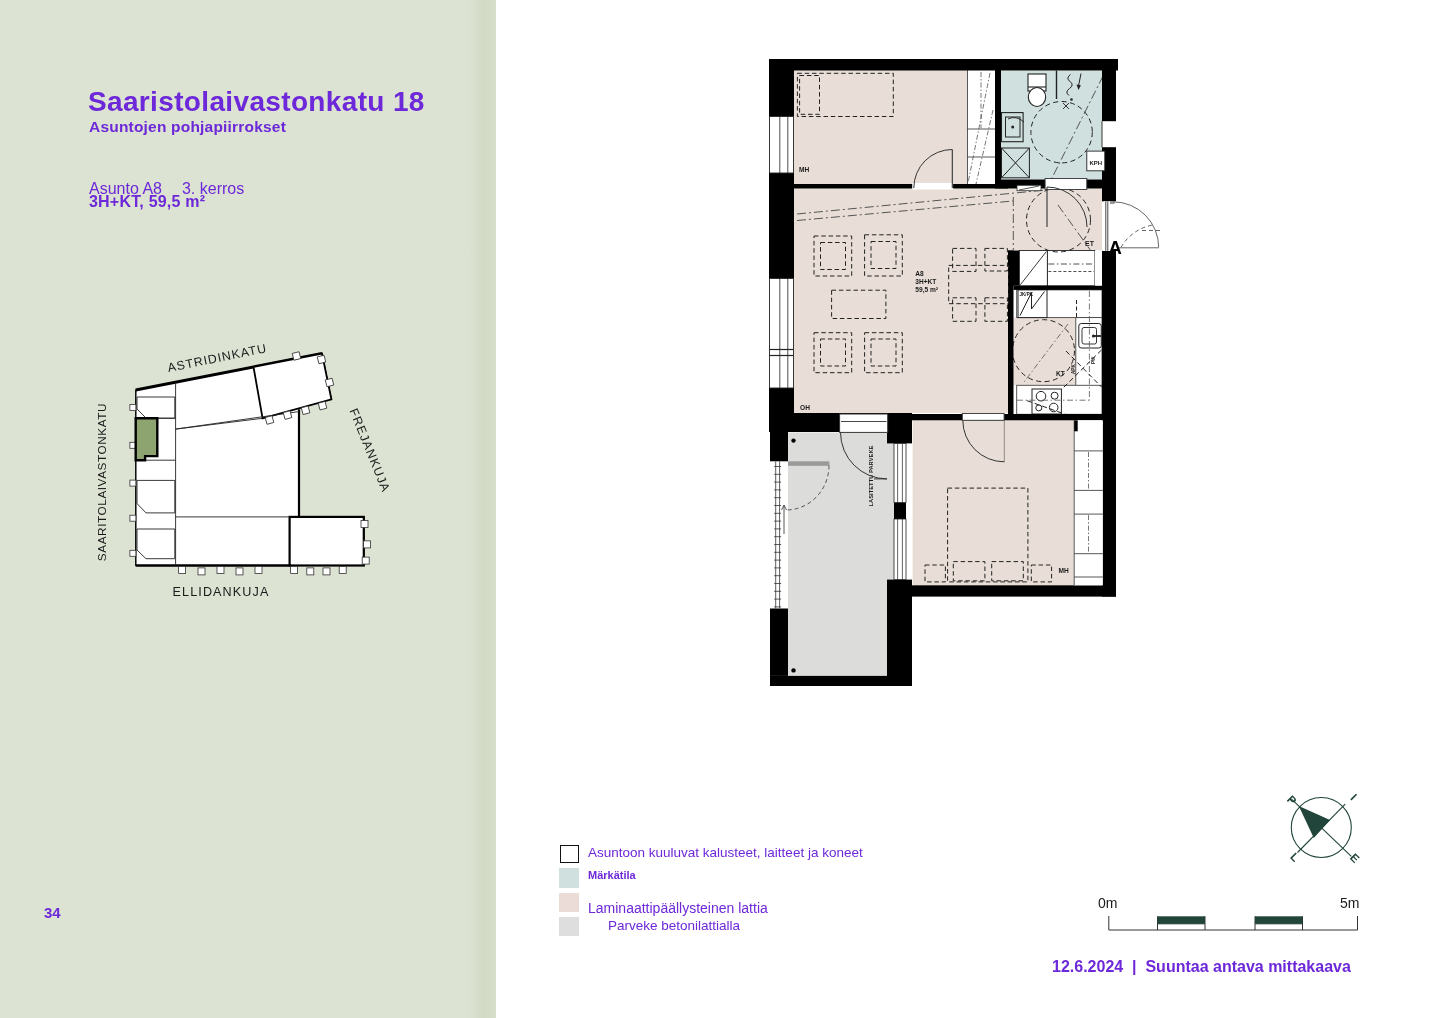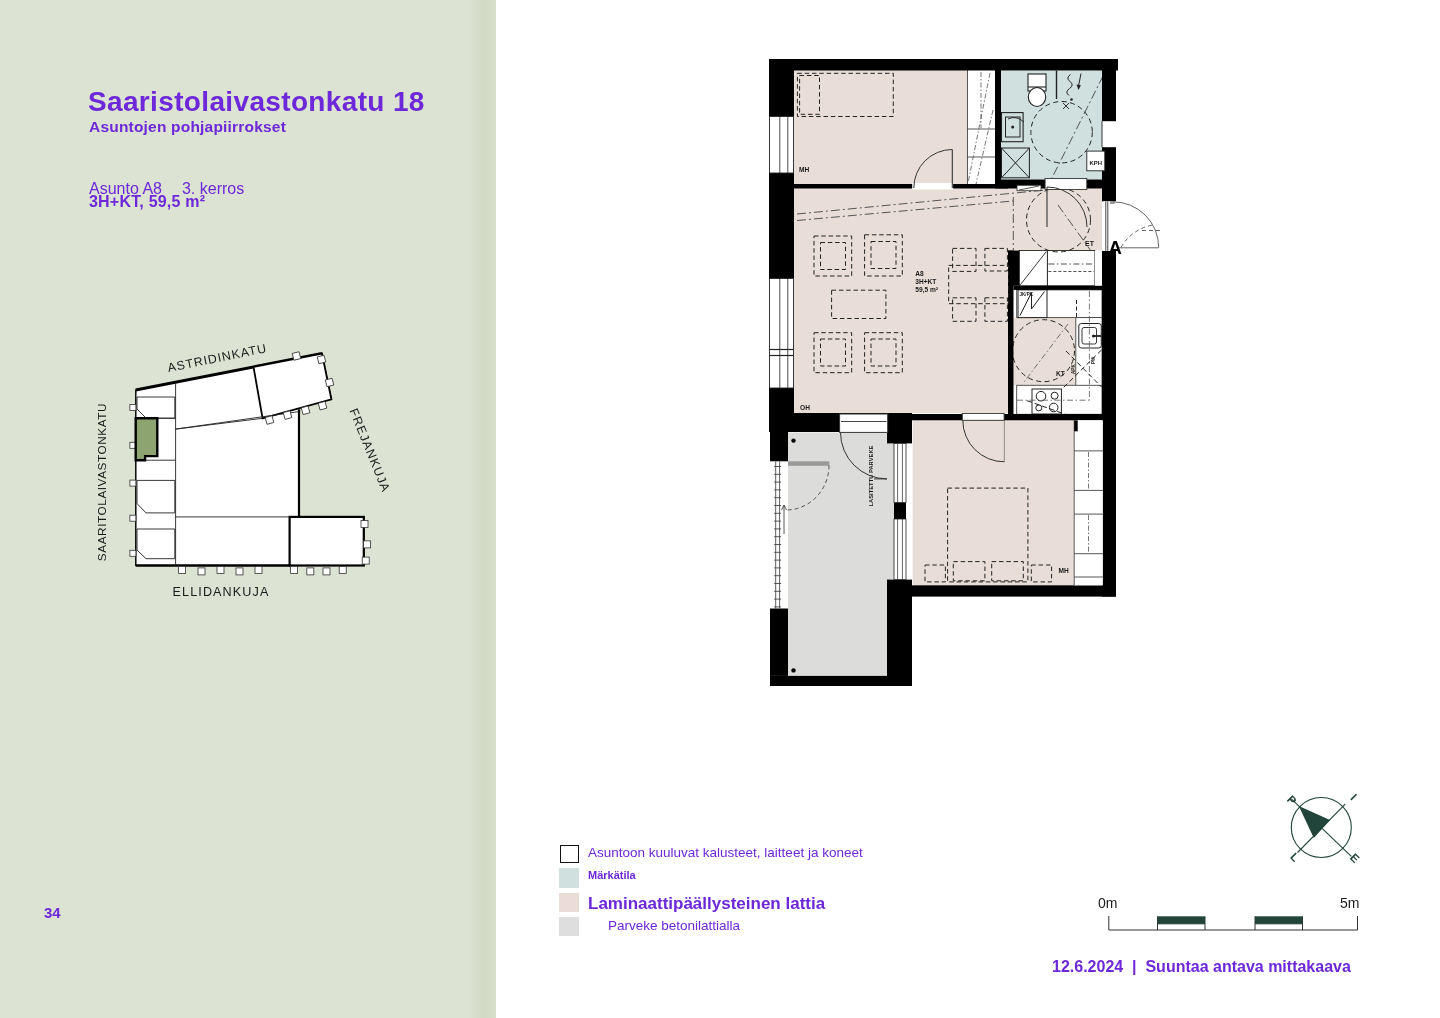--- a/index.html
+++ b/index.html
@@ -461,21 +461,21 @@
   <span class="dg" style="position:absolute;left:29px;top:1px;font-size:13.5px;font-weight:500;white-space:nowrap;">Asuntoon kuuluvat kalusteet, laitteet ja koneet</span>
 </div>
 
 <div style="position:relative;height:24.3px;">
   <span style="position:absolute;left:0;top:0;width:20px;height:19.3px;background:#cfe0df;"></span>
   <span class="dg" style="position:absolute;left:29px;top:1px;font-size:11px;font-weight:700;white-space:nowrap;">Märkätila</span>
 </div>
 
 <div style="position:relative;height:24.3px;">
   <span style="position:absolute;left:0;top:0;width:20px;height:19.3px;background:#ecdcd7;"></span>
-  <span class="dg" style="position:absolute;left:29px;top:1px;font-size:17px;font-weight:700;white-space:nowrap;">Laminaattipäällysteinen lattia</span>
+  <span class="dg" style="position:absolute;left:29px;top:7px;font-size:14px;font-weight:400;white-space:nowrap;">Laminaattipäällysteinen lattia</span>
 </div>
 
 <div style="position:relative;height:24.3px;">
   <span style="position:absolute;left:0;top:0;width:20px;height:19.3px;background:#dddedd;"></span>
   <span class="dg" style="position:absolute;left:29px;top:1px;font-size:13.5px;font-weight:500;white-space:nowrap;margin-left:20px;">Parveke betonilattialla</span>
 </div>
 </div>
 
 <svg class="abs" style="left:1080px;top:780px;" width="340" height="200" viewBox="1080 780 340 200" fill="none">
 

